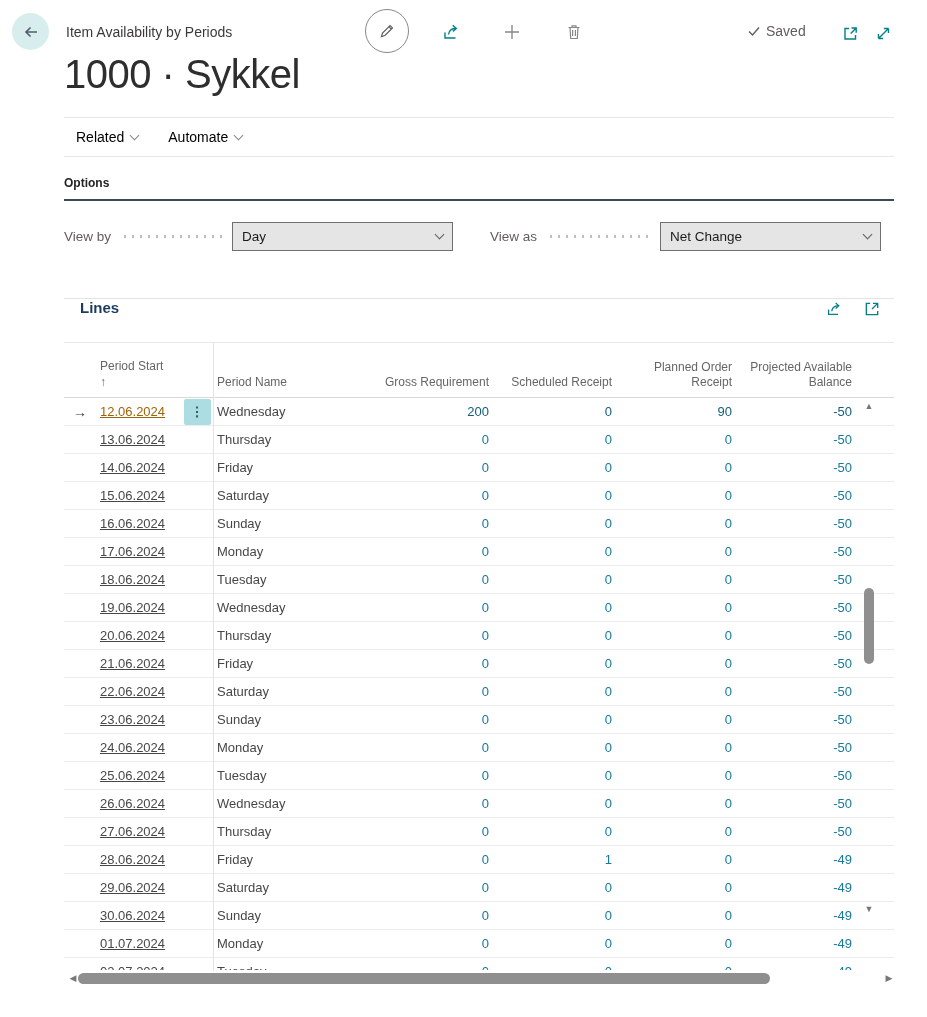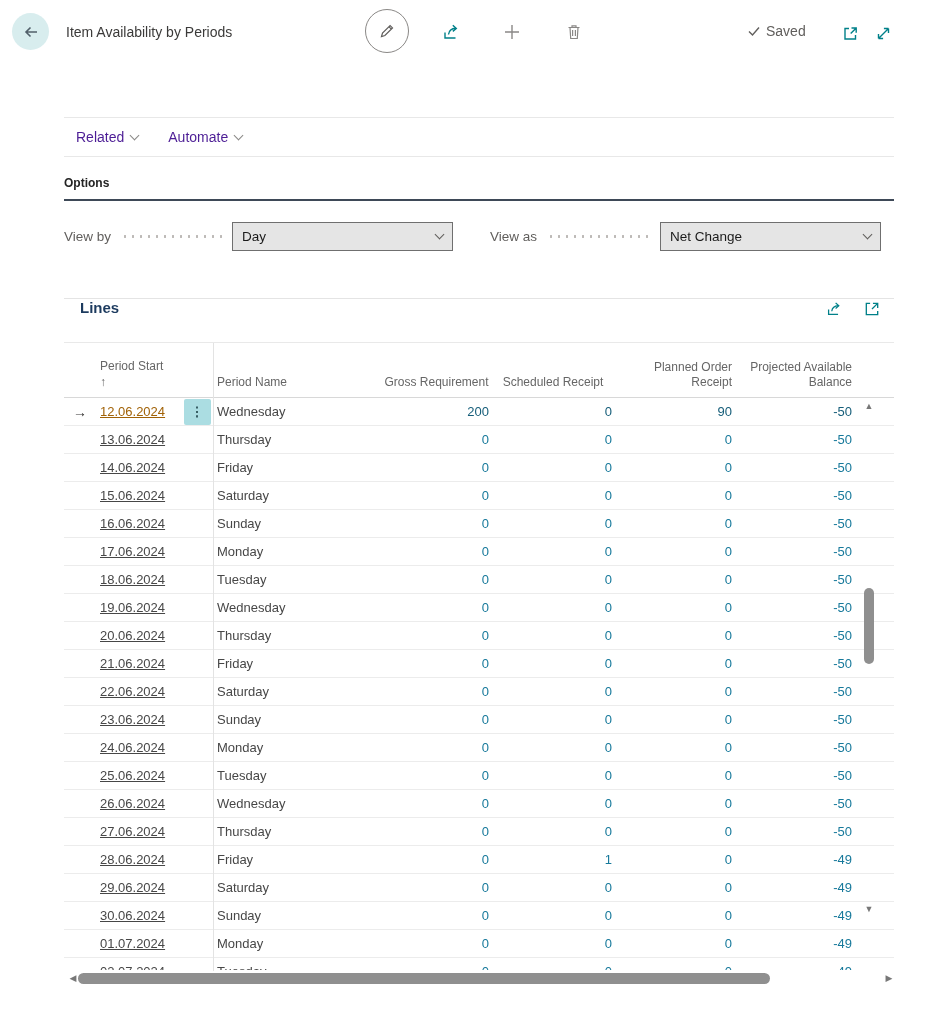--- a/index.html
+++ b/index.html
@@ -16,21 +16,21 @@
   .edit-circle { position:absolute; left:365px; top:9px; width:44px; height:44px;
     border:1px solid #8a8886; border-radius:50%; display:flex; align-items:center; justify-content:center; cursor:pointer; background:#fff; }
   .saved { position:absolute; left:747px; top:23px; display:flex; align-items:center; gap:5px;
     font-size:14px; color:#605e5c; }
   
   .page-title { position:absolute; left:64px; top:52px; font-size:40px; font-weight:300;
     color:#2e2e2e; letter-spacing:-0.5px; }
   .hdiv { position:absolute; left:64px; width:830px; height:1px; background:#e8e8e8; }
   
   .menubar { position:absolute; left:76px; top:118px; height:38px; display:flex; align-items:center; gap:30px; }
-  .menu-item { display:flex; align-items:center; gap:7px; font-size:14px; color:#4c1d95; cursor:pointer; }
+  .menu-item { display:flex; align-items:center; gap:7px; font-size:14px; color:#000000; cursor:pointer; }
   .chev { width:7px; height:7px; border-right:1.3px solid #8a8886; border-bottom:1.3px solid #8a8886;
     transform:rotate(45deg); margin-top:-4px; }
   
   .options-title { position:absolute; left:64px; top:176px; font-size:12px; font-weight:700; color:#242424; }
   .options-underline { position:absolute; left:64px; top:199px; width:830px; height:2px; background:#3e4957; }
   .field-group { position:absolute; top:222px; display:flex; align-items:center; height:29px; }
   .fg1 { left:64px; width:389px; }  .fg2 { left:490px; width:391px; }
   .field-label { font-size:13.5px; color:#605e5c; white-space:nowrap; }
   .leader { flex:1; height:3px; margin:0 8px 0 10px;
     background-image:radial-gradient(circle, #bdbab7 1.1px, transparent 1.4px);
@@ -40,21 +40,21 @@
   .selectbox .chev { margin-left:auto; border-color:#605e5c; }
   
   .lines-card { position:absolute; left:64px; top:298px; width:830px; height:688px; border-top:1px solid #e4e4e4; }
   .lines-header { height:43px; display:flex; align-items:flex-start; padding:0 13px 0 16px; }
   .lines-title { font-size:15px; font-weight:700; color:#1d3b5f; }
   .lines-icons { margin-left:auto; display:flex; gap:19px; }
   .lines-icons .licon { width:19px; height:19px; display:flex; align-items:center; justify-content:center; cursor:pointer; }
   .grid { display:grid; grid-template-columns:32px 85px 32px 167px 110px 123px 120px 120px; }
   .thead { height:56px; border-top:1px solid #e9e9e9; border-bottom:1px solid #d8d8d8; font-size:12px; color:#666; }
   .th { display:flex; flex-direction:column; justify-content:flex-end; padding:0 2px 7px 4px; line-height:1.25; cursor:pointer; }
-  .th.num { text-align:right; padding-right:1px;align-items:center; }
+  .th.num { text-align:right; padding-right:1px; }
   .sort-arrow { font-size:12px; color:#666; margin-top:1px; }
   .tbody { position:relative; height:572px; overflow:hidden; }
   .trow { height:28px; border-bottom:1px solid #ececec; align-items:center; font-size:13px; background:#fff; cursor:pointer; }
   .c { padding:0 2px; white-space:nowrap; overflow:hidden; }
   .c-arrow { text-align:center; color:#323130; font-size:14px; }
   .c-date { padding-left:4px; color:#474747;text-decoration:underline; }
   .trow.selected .c-date { text-decoration:underline; color:#a16207; }
   .c-menu { display:flex; justify-content:center; }
   .dots { display:none; width:27px; height:26px; border-radius:2px; background:#abdde2;
     color:#30565c; font-size:13px; font-weight:700; line-height:26px; text-align:center; letter-spacing:0; }
@@ -138,20 +138,21 @@
     </span>
   </div>
   <div class="icon-btn" style="left:872px; top:22px;">
     <span>
       <svg width="19" height="19" viewBox="0 0 19 19">
           <path d="M4.5 14.5 L14.5 4.5 M14.5 4.5 h-4.6 M14.5 4.5 v4.6 M4.5 14.5 h4.6 M4.5 14.5 v-4.6" fill="none" stroke="#008089" stroke-width="1.4"></path>
         </svg>
     </span>
   </div>
 
+  <div class="page-title">1000 · Sykkel</div>
   <div class="hdiv" style="top:117px;"></div>
 
   <div class="menubar">
     <div class="menu-item">
       <span>Related</span>
       <span class="chev"></span>
     </div>
     <div class="menu-item">
       <span>Automate</span>
       <span class="chev"></span>

